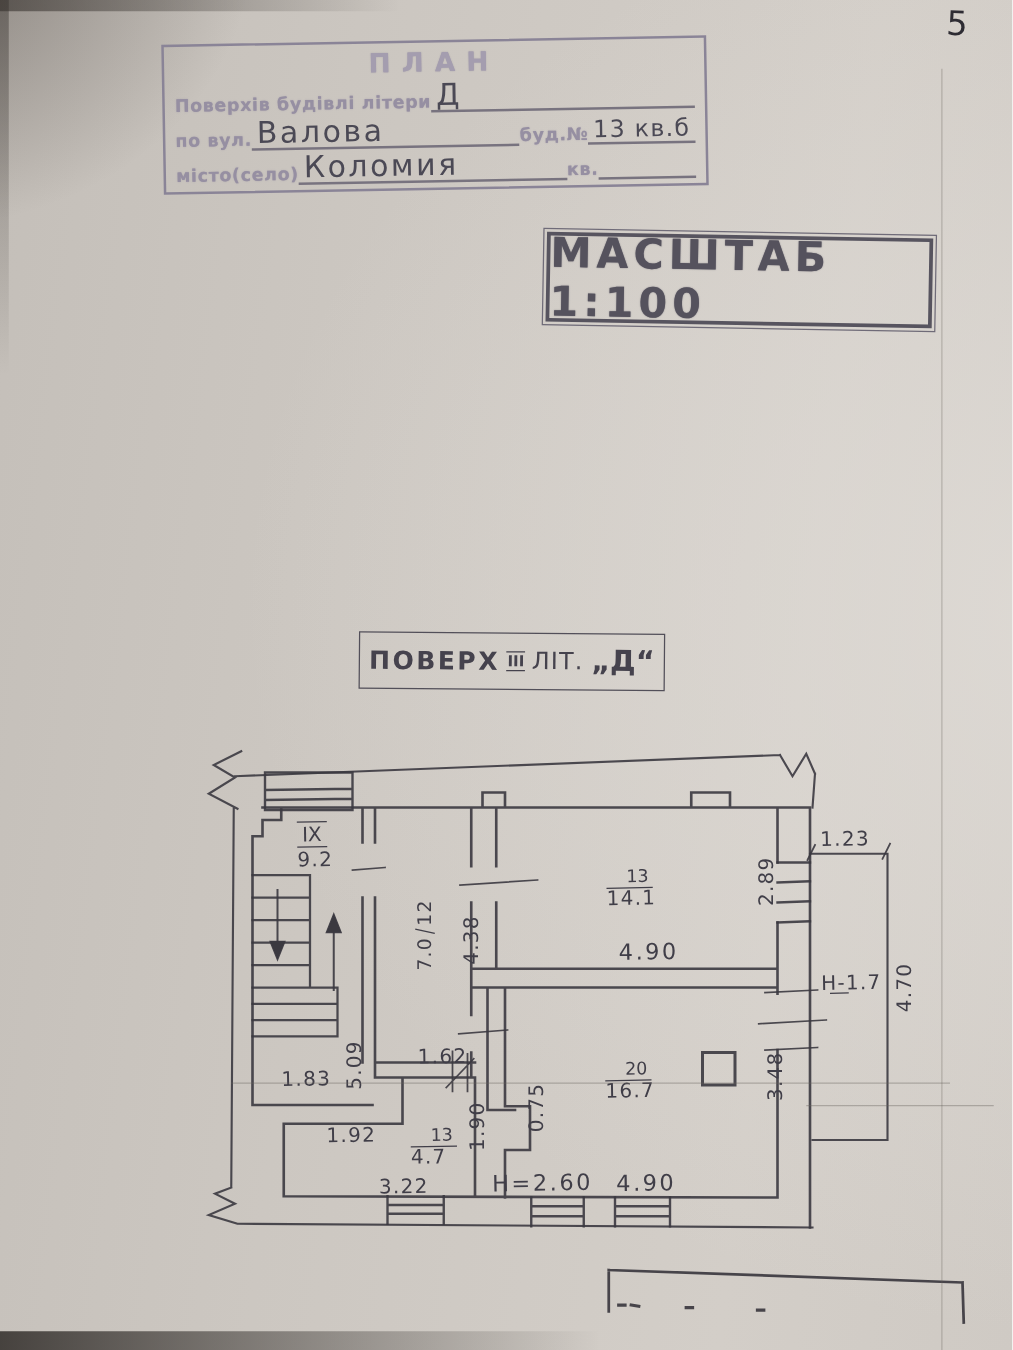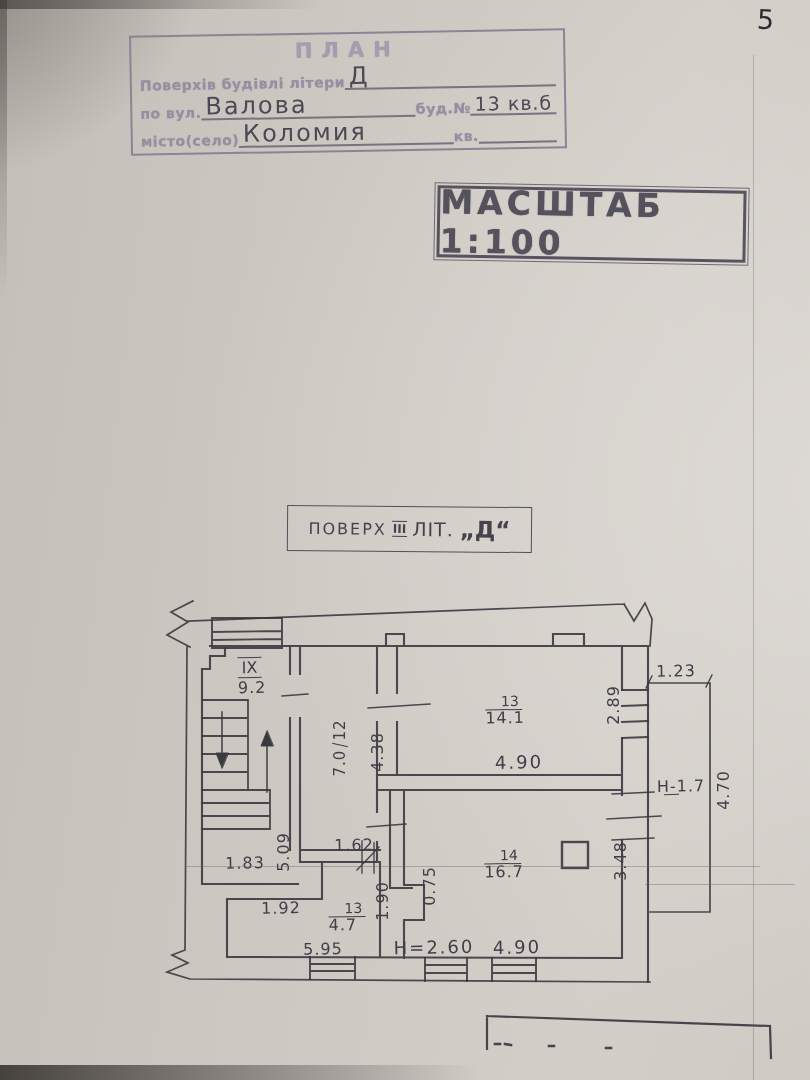--- a/index.html
+++ b/index.html
@@ -44,21 +44,21 @@
   .scale{position:absolute;left:437px;top:188px;width:303px;height:66px;
     border:3px solid #57545f;outline:1px solid #6f6b78;outline-offset:2px;
     transform:rotate(1deg);display:flex;align-items:center;justify-content:center;}
   .scale span{font-size:33px;font-weight:bold;letter-spacing:4px;word-spacing:16px;
     color:#55525d;text-shadow:0 0 1px rgba(90,86,98,0.9);}
 
   
   .ftitle{position:absolute;left:287px;top:506px;width:243px;height:44px;
     border:1.6px solid #524f59;transform:rotate(0.5deg);
     display:flex;align-items:center;justify-content:center;gap:4px;color:#45424d;}
-  .ftitle .word{font-size:16px;letter-spacing:2px;font-weight:400;}
+  .ftitle .word{font-size:20px;letter-spacing:2px;font-weight:700;}
   .ftitle .num{font-size:12px;font-weight:bold;border-bottom:1.6px solid #45424d;
     border-top:1.4px solid #45424d;padding:0 1px;margin:16px 1px;}
   .ftitle .lit{font-size:19px;letter-spacing:1px;font-weight:400;}
   .ftitle .letter{font-size:23px;font-weight:bold;margin-left:2px;}
 
   
   .pl{position:absolute;white-space:nowrap;color:#403e48;
     transform:translate(-50%,-50%) rotate(-1deg);}
   .plv{position:absolute;white-space:nowrap;color:#403e48;
     transform:translate(-50%,-50%) rotate(-90deg);}
@@ -196,38 +196,38 @@
   </div>
   <div class="pl dim-lg" style="left:519px;top:762px;">4.90</div>
   <div class="plv dim" style="left:613px;top:705px;">2.89</div>
 
   <div class="pl dim" style="left:676px;top:671px;">1.23</div>
   <div class="pl dim" style="left:681px;top:786px;">Н-1.7</div>
   <div class="balc-underline"></div>
   <div class="plv dim" style="left:723px;top:790px;">4.70</div>
 
   <div class="pl frac" style="left:504px;top:864px;">
-    <span class="num">14</span>
+    <span class="num">20</span>
     <span class="den">16.7</span>
   </div>
   <div class="plv dim" style="left:620px;top:861px;">3.48</div>
   <div class="pl dim-lg" style="left:434px;top:947px;">Н=2.60</div>
   <div class="pl dim-lg" style="left:517px;top:947px;">4.90</div>
 
   <div class="pl frac" style="left:347px;top:917px;">
     <span class="num">13</span>
     <span class="den">4.7</span>
   </div>
   <div class="pl dim" style="left:281px;top:908px;">1.92</div>
   <div class="plv dim" style="left:429px;top:886px;">0.75</div>
   <div class="plv dim" style="left:382px;top:901px;">1.90</div>
   <div class="pl dim" style="left:337px;top:845px;margin-left:17px;">1.62</div>
   <div class="pl dim" style="left:245px;top:863px;">1.83</div>
   <div class="plv dim" style="left:283px;top:852px;">5.09</div>
-  <div class="pl dim" style="left:323px;top:949px;">5.95</div>
+  <div class="pl dim" style="left:323px;top:949px;">3.22</div>
 
   <div class="streak s1"></div>
   <div class="streak s2"></div>
   <div class="fold"></div>
   <div class="top-edge"></div>
   <div class="left-edge"></div>
   <div class="bottom-edge"></div>
 
 </div>
 

